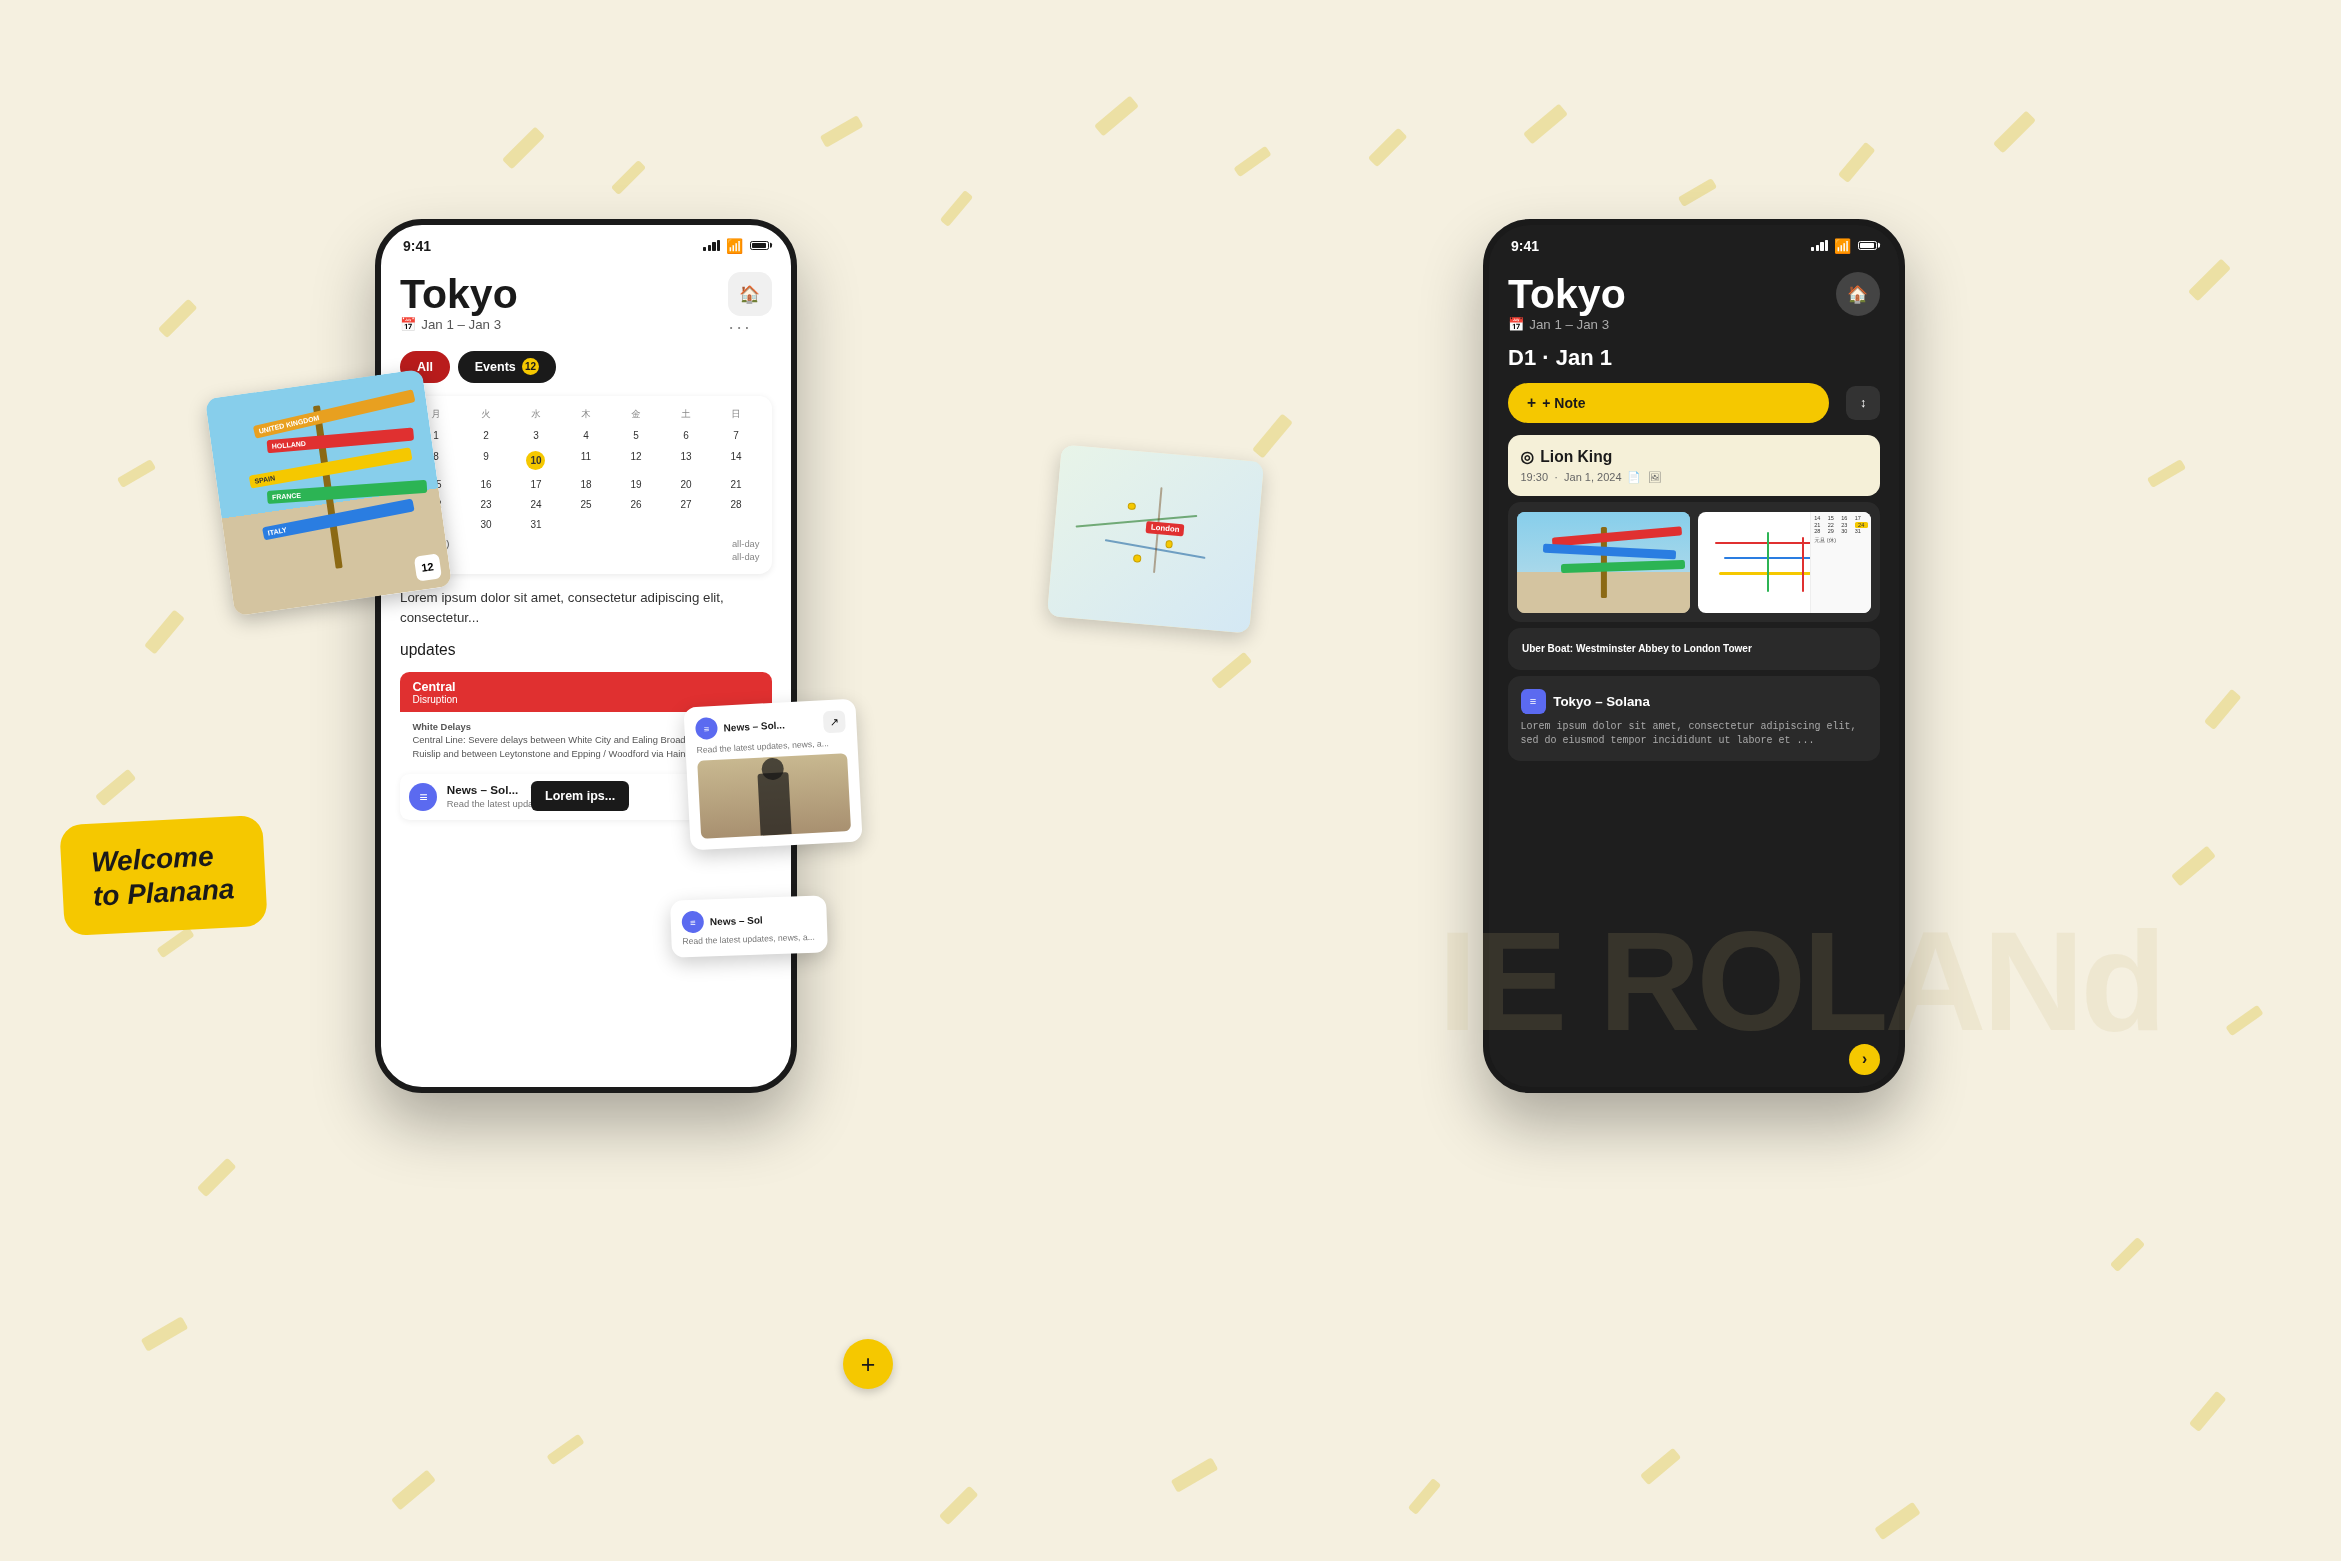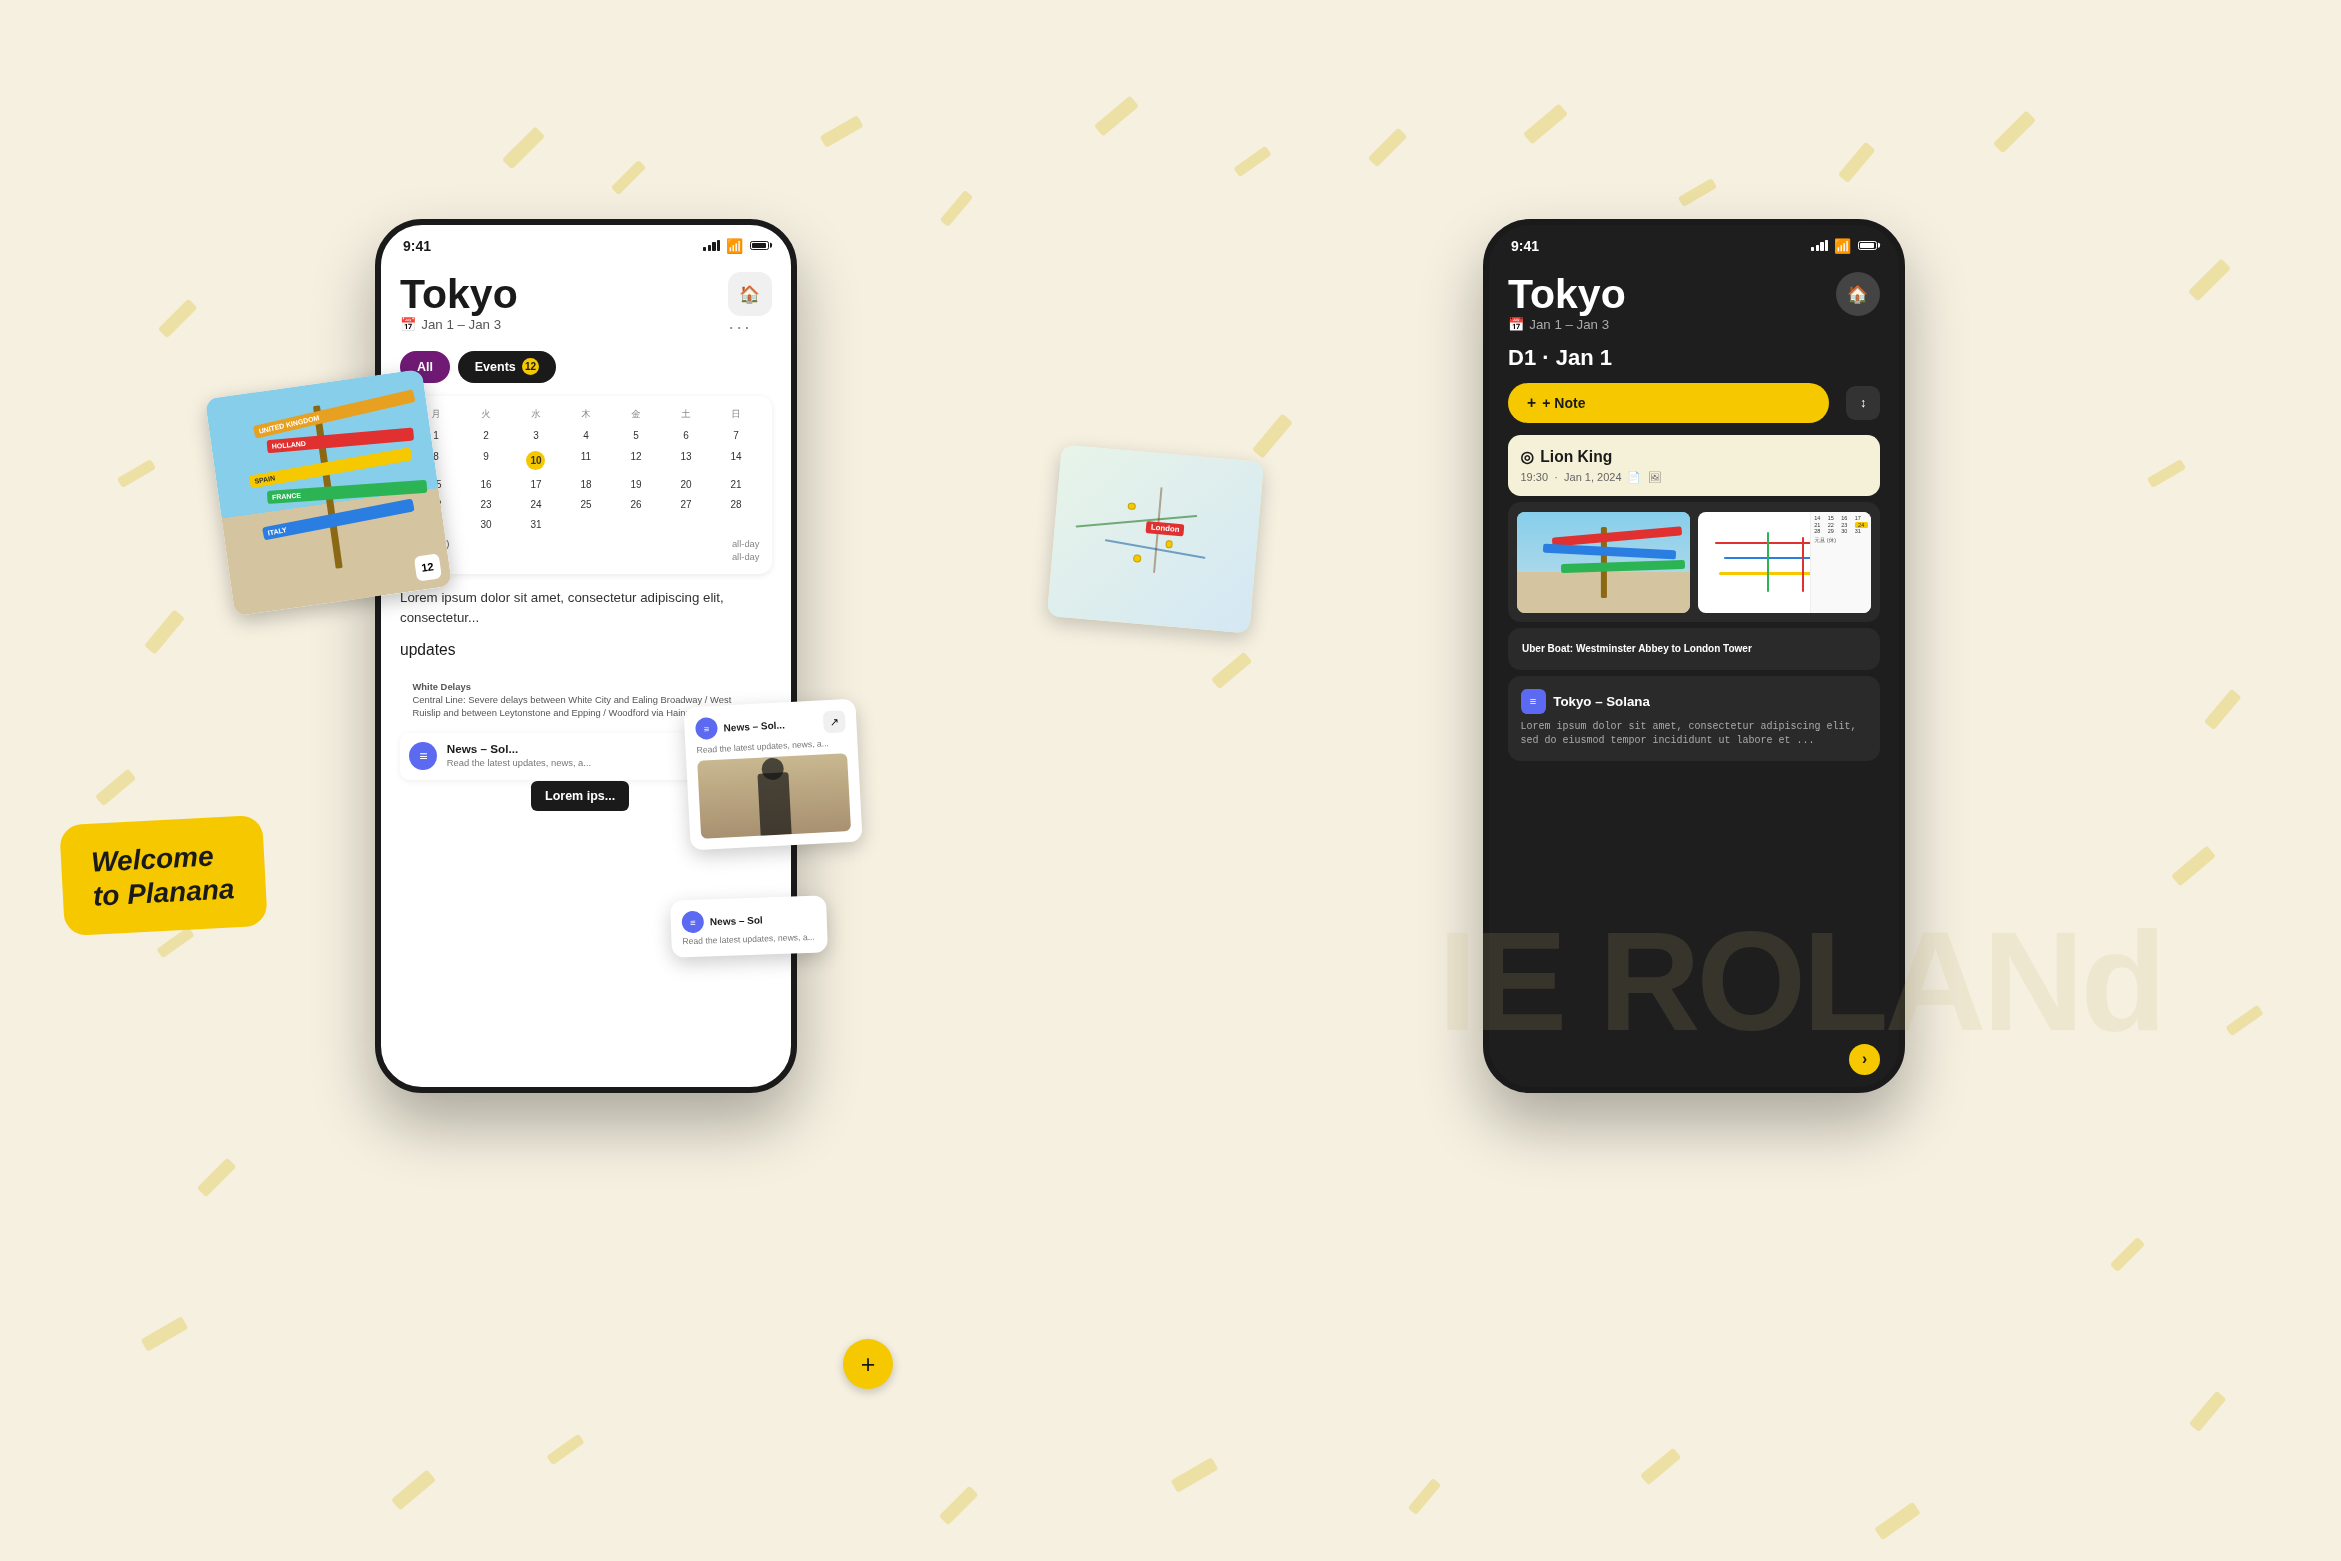--- a/index.html
+++ b/index.html
@@ -504,21 +504,21 @@
         <span>Jan 1 – Jan 3</span>
       </div>
     </div>
     <div>
       <div class="home-btn-light">🏠</div>
       <div class="more-dots">···</div>
     </div>
   </div>
 
   <div class="section-tabs">
-    <div style="background:#701a75;color:#fff;border-radius:23.4px;padding:7.8px 17px;font-size:12.5px;font-weight:600;display:flex;align-items:center;gap:6.2px;">
+    <div style="background:#b91c1c;color:#fff;border-radius:23.4px;padding:7.8px 17px;font-size:12.5px;font-weight:600;display:flex;align-items:center;gap:6.2px;">
       <span>All</span>
     </div>
     <div style="background:#1a1a1a;color:#fff;border-radius:23.4px;padding:7.8px 17px;font-size:12.5px;font-weight:600;display:flex;align-items:center;gap:6.2px;">
       <span>Events</span>
       <div class="tab-badge">12</div>
     </div>
   </div>
 
   <div class="calendar-mini">
     <div class="cal-grid">
@@ -573,20 +573,24 @@
     </div>
   </div>
 
   <div class="lorem-section">
     <span>Lorem ipsum dolor sit amet, consectetur adipiscing elit, consectetur...</span>
   </div>
 
   <div class="untitled-label">updates</div>
 
   <div class="disruption-card">
+    <div class="disruption-header">
+      <div class="disruption-title">Central</div>
+      <div class="disruption-sub">Disruption</div>
+    </div>
     <div class="disruption-body">
       <strong>White Delays</strong><br>
       <span>Central Line: Severe delays between White City and Ealing Broadway / West Ruislip and between Leytonstone and Epping / Woodford via Hainault...</span>
     </div>
   </div>
 
   <div class="news-card">
     <div class="news-icon-circle">≡</div>
     <div>
       <div class="news-text-title">News – Sol...</div>

